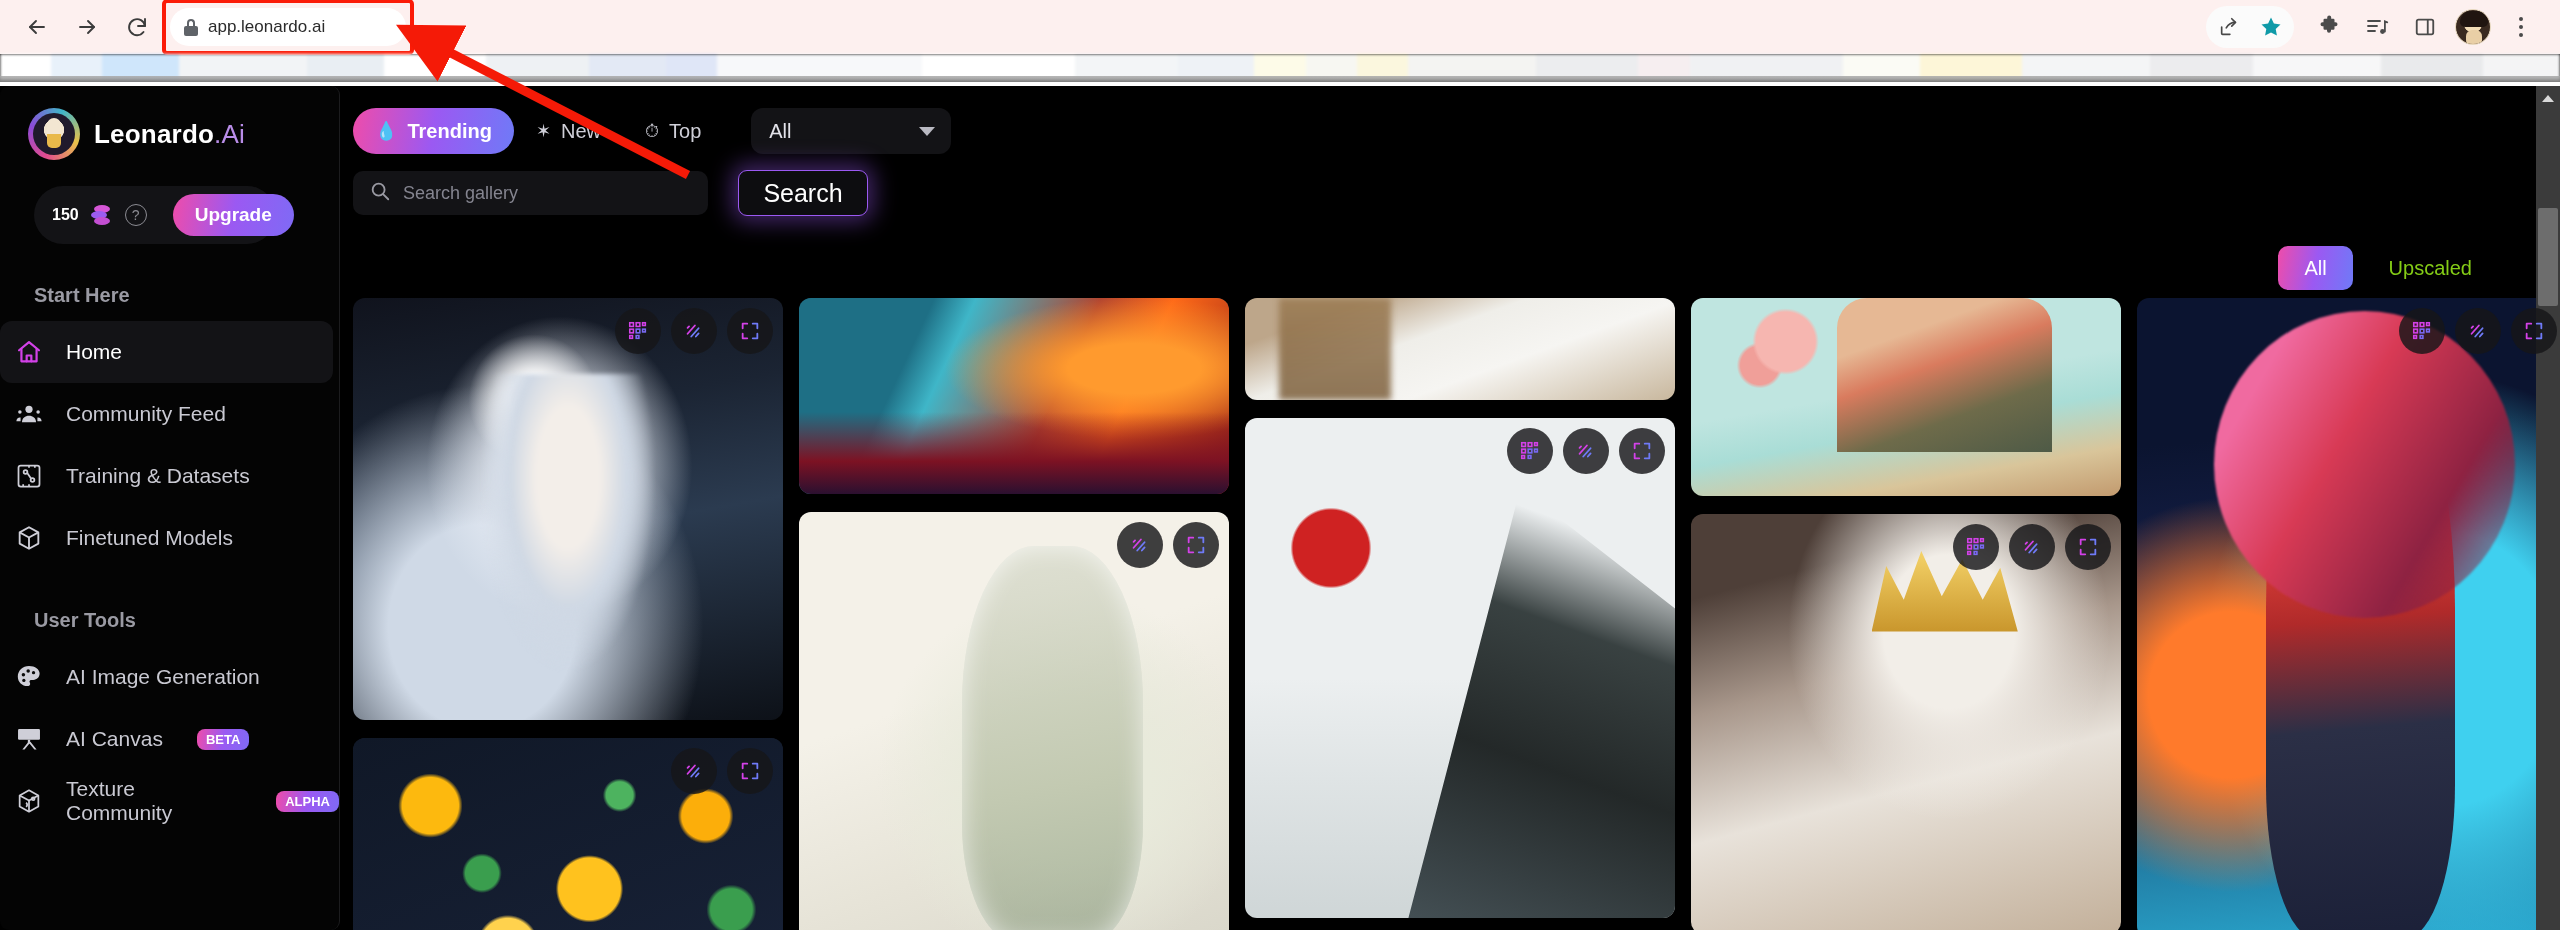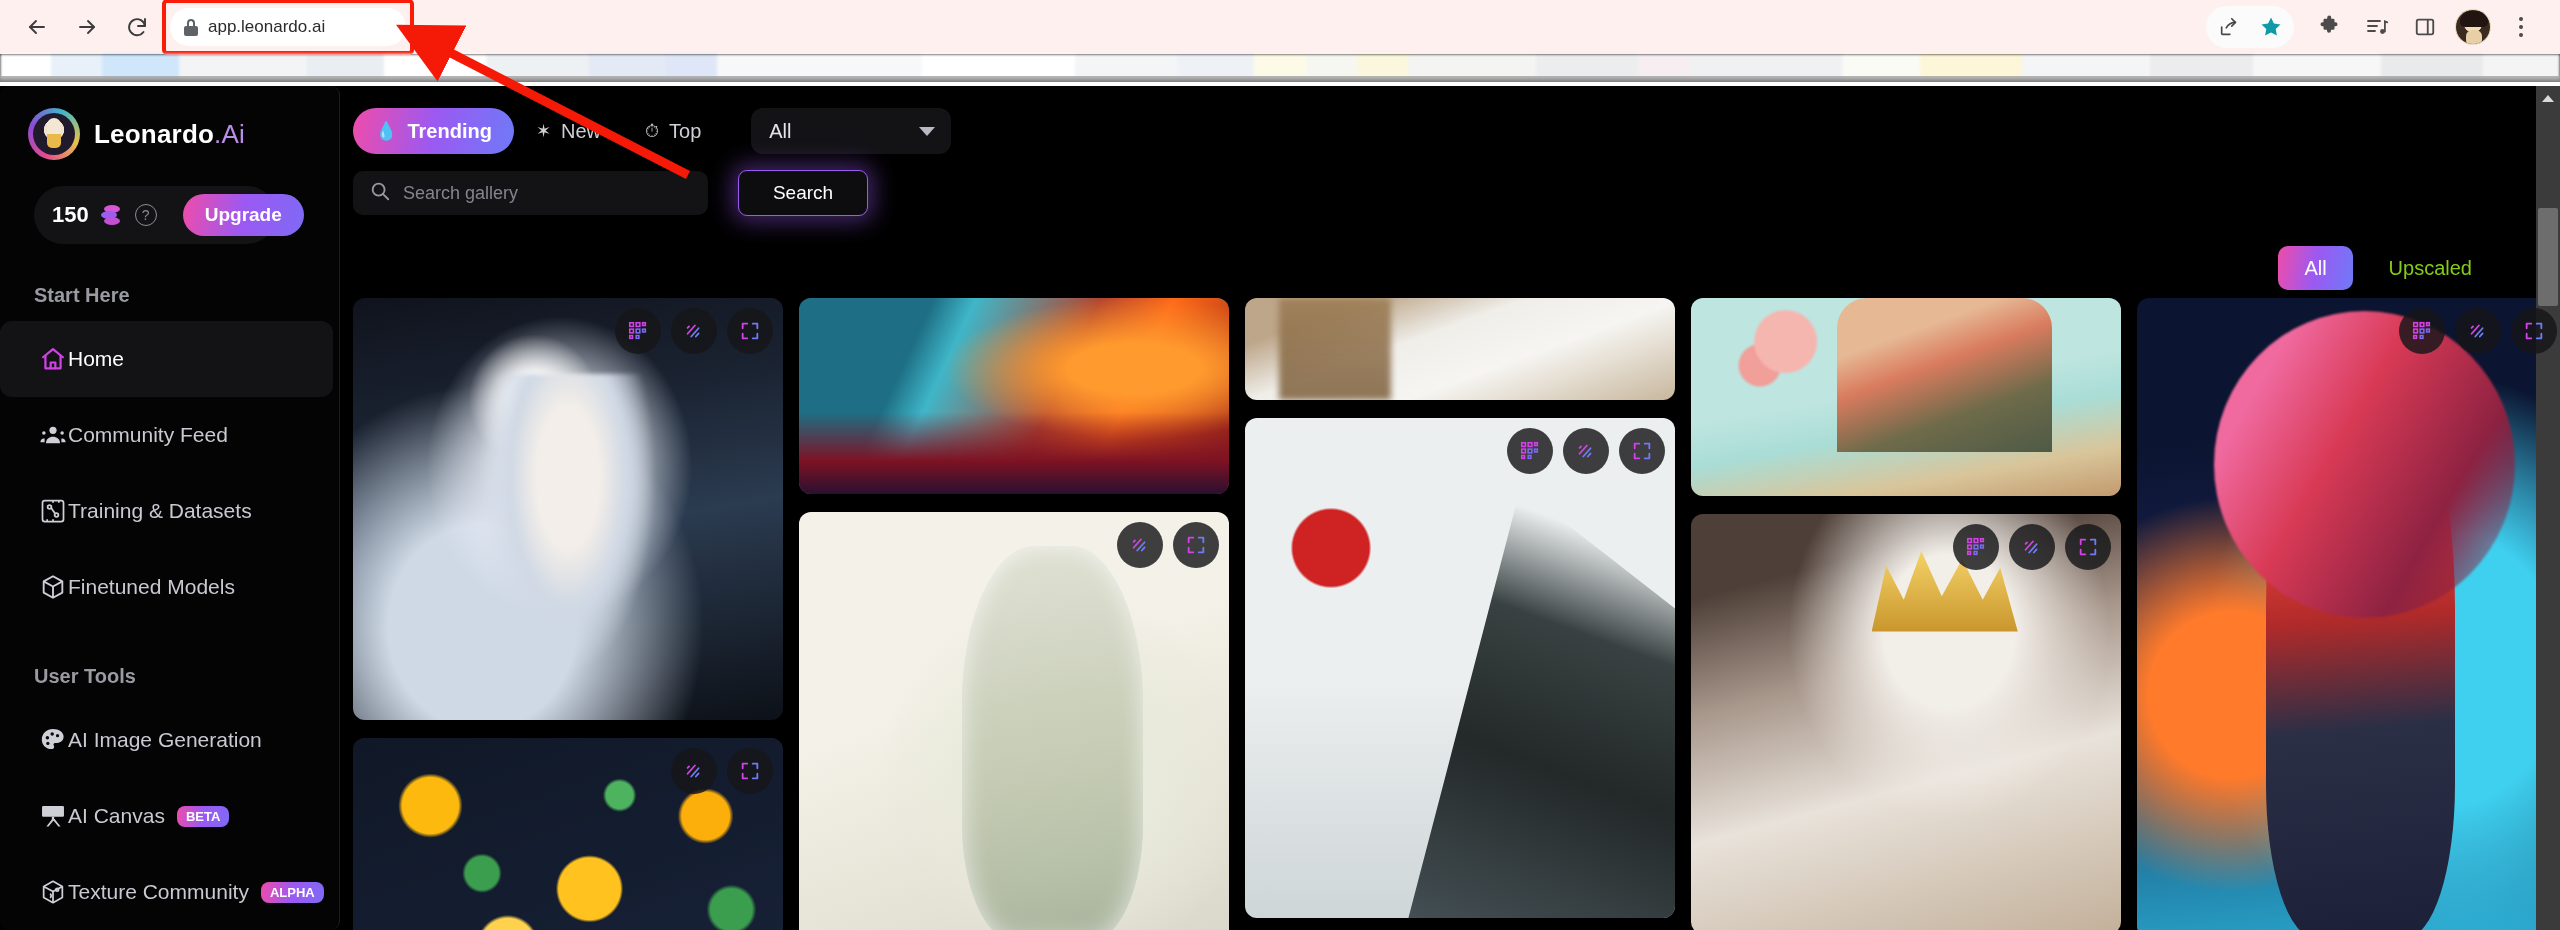--- a/index.html
+++ b/index.html
@@ -112,42 +112,42 @@
     background:linear-gradient(180deg,#f3e6d2 0 52%, #e9b94a 52% 100%);
     border-radius:7px 7px 5px 5px;
   }
   .brand-name{ font-size:26px; font-weight:700; color:#fff; letter-spacing:.2px; }
   .brand-name .ai{ color:#b98de8; font-weight:500; }
 
   .credits{
     margin:26px 0 0 34px; width:242px; height:58px; border-radius:29px;
     background:#131316; display:flex; align-items:center; padding:0 6px 0 18px; gap:12px;
   }
-  .credits-num{ color:#fff; font-size:22px; font-weight:700; }
+  .credits-num{ color:#fff; font-size:16px; font-weight:700; }
   .coins{ width:22px;height:20px; position:relative; flex:0 0 auto;}
   .coins i{ position:absolute; border-radius:50%; display:block; }
   .coins i:nth-child(1){ left:3px; top:0; width:16px;height:8px; background:#d556d6;}
   .coins i:nth-child(2){ left:0; top:6px; width:16px;height:8px; background:#9b5cf0;}
   .coins i:nth-child(3){ left:3px; top:12px; width:16px;height:8px; background:#c34fd2;}
   .help-circle{
     width:22px;height:22px;border-radius:50%;border:1.6px solid #8b8b92;
     color:#8b8b92; font-size:14px; display:flex;align-items:center;justify-content:center;
     flex:0 0 auto;
   }
   .divider-v{ width:2px; height:26px; background:#2a2a30; margin-left:2px; }
   .upgrade{
     margin-left:auto; height:42px; padding:0 22px; border-radius:21px;
     background:linear-gradient(100deg,#ef4caa,#9b59f2,#7f6af5);
     color:#fff; font-size:19px; font-weight:700;
     display:flex;align-items:center;justify-content:center; border:none; cursor:pointer;
   }
 
   .section-title{ color:#9a9aa3; font-size:20px; font-weight:700; padding:40px 0 14px 34px; }
   .nav-item{
-    height:76px; display:flex; align-items:center; padding-left:38px;
+    height:62px; display:flex; align-items:center; gap:22px; padding-left:14px;
     color:#c9c9d2; font-size:21px; cursor:pointer;
   }
   .nav-item.active{ background:#131316; border-radius:12px; margin:0 6px 0 0; color:#fff; }
   .nav-ico{ width:30px;height:30px; flex:0 0 auto; display:flex;align-items:center;justify-content:center;}
   .nav-ico svg{ display:block; }
   .badge{
     margin-left:12px; padding:3px 9px; border-radius:8px; font-size:13px; font-weight:700; color:#fff;
     background:linear-gradient(100deg,#ef4caa,#9b59f2,#7f6af5);
   }
 
@@ -174,21 +174,21 @@
     width:355px; height:44px; border-radius:10px; background:#131316;
     display:flex; align-items:center; gap:12px; padding:0 16px;
   }
   .searchbox input{
     background:transparent; border:none; outline:none; color:#d6d6de; font-size:18px;
     font-family:"Liberation Sans", sans-serif; width:100%;
   }
   .searchbox input::placeholder{ color:#84848f; }
   .search-btn{
     margin-left:30px; width:130px; height:46px; border-radius:9px;
-    background:#0d0d10; border:1.5px solid #9b59f2; color:#fff; font-size:19px;
+    background:#0d0d10; border:1.5px solid #9b59f2; color:#fff; font-size:25px;
     font-family:"Liberation Sans", sans-serif;
     box-shadow:0 0 22px 6px rgba(155,89,242,.42); cursor:pointer;
   }
 
   .toggle{ position:absolute; right:62px; top:160px; display:flex; align-items:center; gap:10px; }
   .toggle .t{
     height:44px; padding:0 26px; border-radius:10px; display:flex;align-items:center;justify-content:center;
     color:#84cc16; font-size:20px; cursor:pointer; background:transparent; border:none;
   }
   .toggle .t.active{ background:linear-gradient(100deg,#ef4caa,#9b59f2,#6f7af7); color:#fff; }

